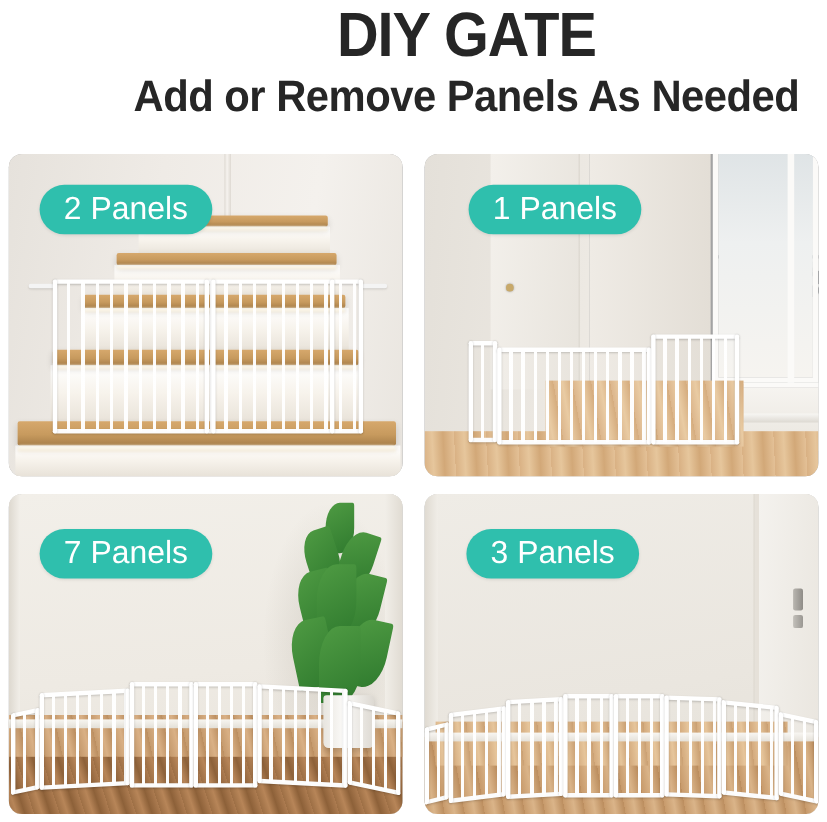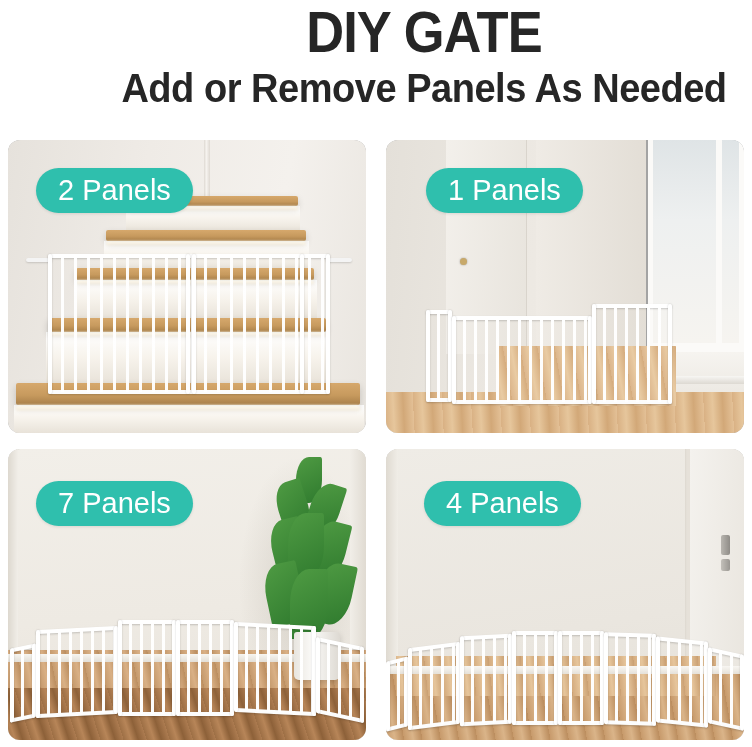--- a/index.html
+++ b/index.html
@@ -440,16 +440,16 @@
         </div>
         <div class="s2-panel" style="left:322px;top:32px;width:36px;height:76px;transform:skewY(12deg);">
           <div class="gate-frame-top"></div>
             <div class="gate-frame-bot"></div>
           <div class="bars"></div>
           <div class="gate-post" style="left:0;"></div>
             <div class="gate-post" style="right:0;"></div>
         </div>
       </div>
     </div>
-    <div class="badge b8">4 Panels</div>
+    <div class="badge b8">3 Panels</div>
   </div>
 
 </div>
 
 </body></html>

